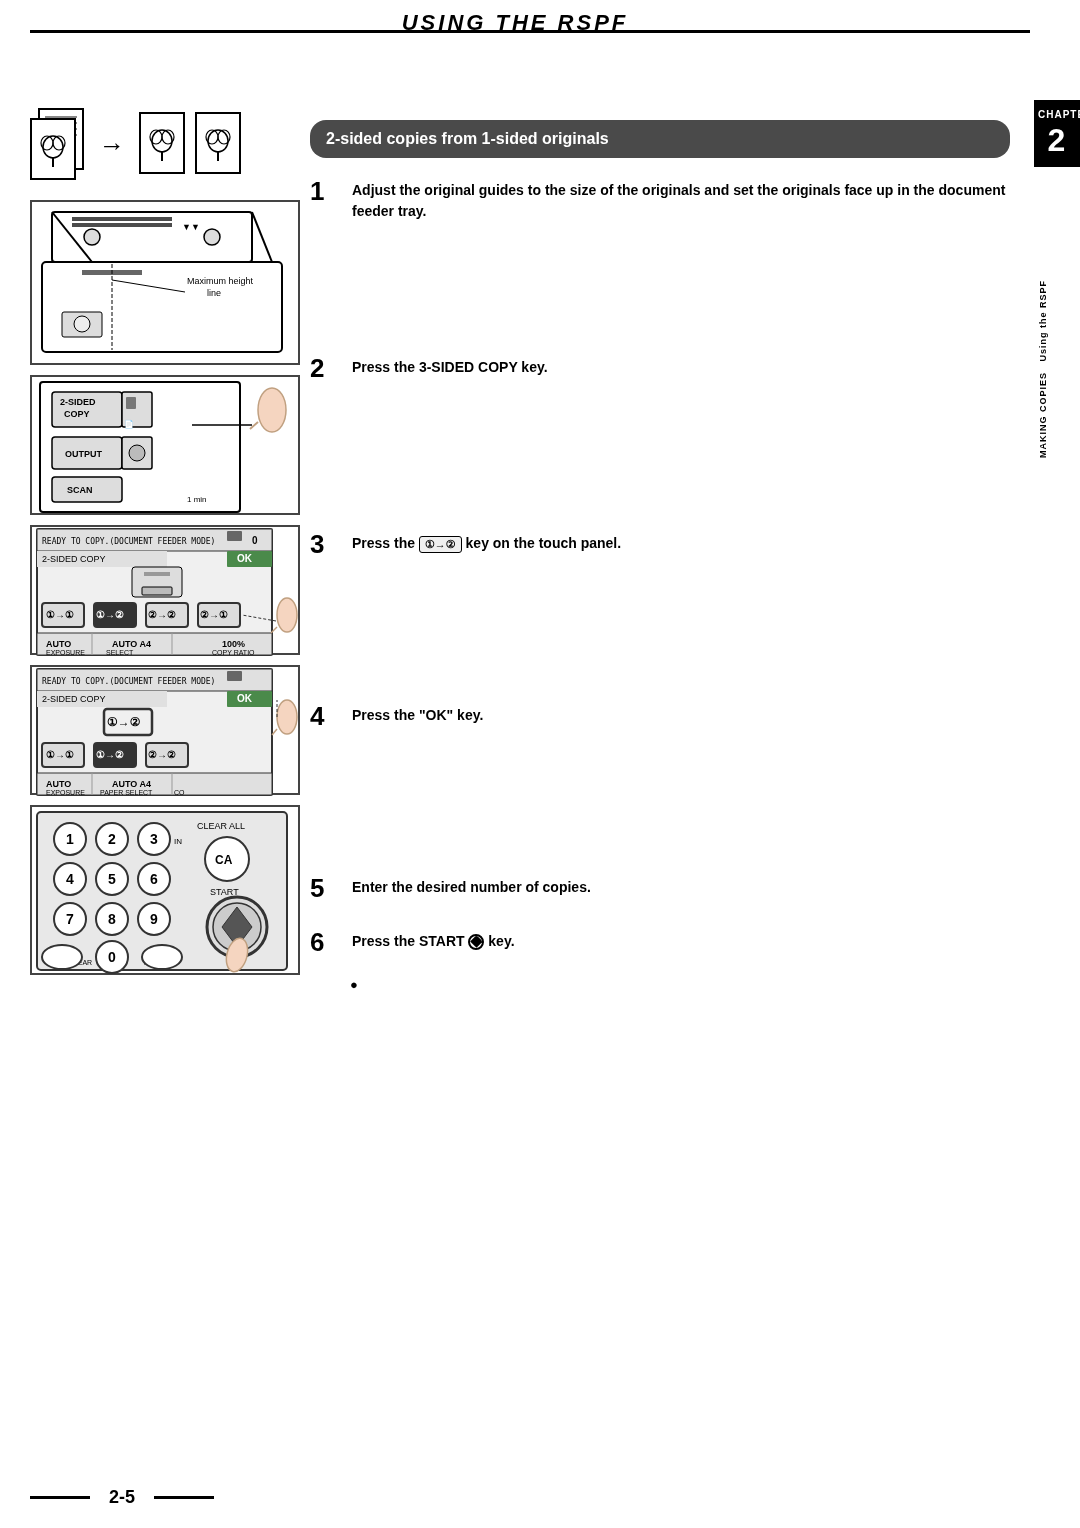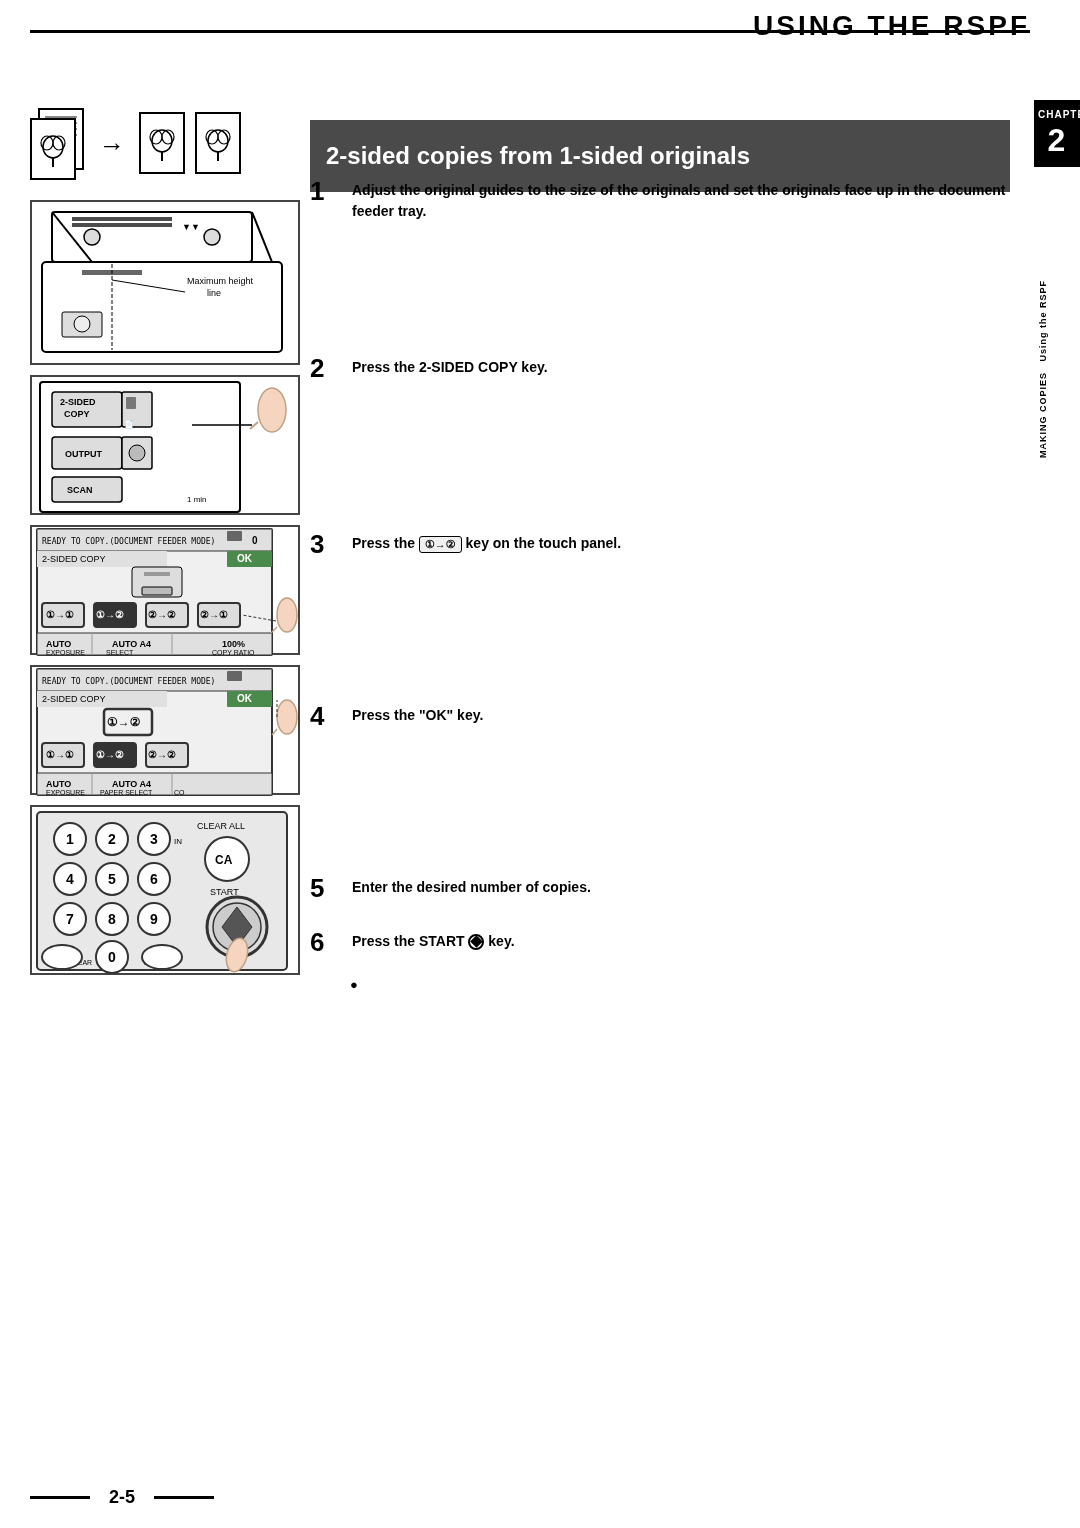--- a/index.html
+++ b/index.html
@@ -21,24 +21,25 @@
       height: 3px;
       background: #000;
     }
 
     
     .page-header {
       position: absolute;
       top: 10px;
       left: 0;
       right: 50px;
-      text-align: right;
-      font-size: 28px;
+      text-align: center;
+      font-size: 22px;
       font-weight: bold;
       letter-spacing: 3px;
+      font-style: italic;
     }
 
     
     .side-tab {
       position: absolute;
       right: 0;
       top: 0;
       width: 50px;
       height: 1528px;
       background: #fff;
@@ -93,24 +94,24 @@
     }
 
     
     .section-title-bar {
       position: absolute;
       top: 120px;
       left: 310px;
       right: 20px;
       background: #4a4a4a;
       color: #fff;
-      font-size: 24px;
-      font-weight: bold;
-      padding: 22px 16px;
-      border-radius: 0;
+      font-size: 16px;
+      font-weight: bold;
+      padding: 10px 16px;
+      border-radius: 16px;
     }
 
     
     .page-number {
       position: absolute;
       bottom: 20px;
       left: 30px;
       font-size: 18px;
       font-weight: bold;
       display: flex;
@@ -468,21 +469,21 @@
     <div class="step-item" style="margin-top:10px;">
       <div class="step-number">1</div>
       <div class="step-text">
         <strong>Adjust the original guides to the size of the originals and set the originals face up in the document feeder tray.</strong>
       </div>
     </div>
 
     <div class="step-item" style="margin-top:135px;">
       <div class="step-number">2</div>
       <div class="step-text">
-        <strong>Press the 2-SIDED COPY key.</strong>
+        <strong>Press the 3-SIDED COPY key.</strong>
       </div>
     </div>
 
     <div class="step-item" style="margin-top:152px;">
       <div class="step-number">3</div>
       <div class="step-text">
         <strong>Press the <span class="key-icon">①→②</span> key on the touch panel.</strong>
       </div>
     </div>
 

